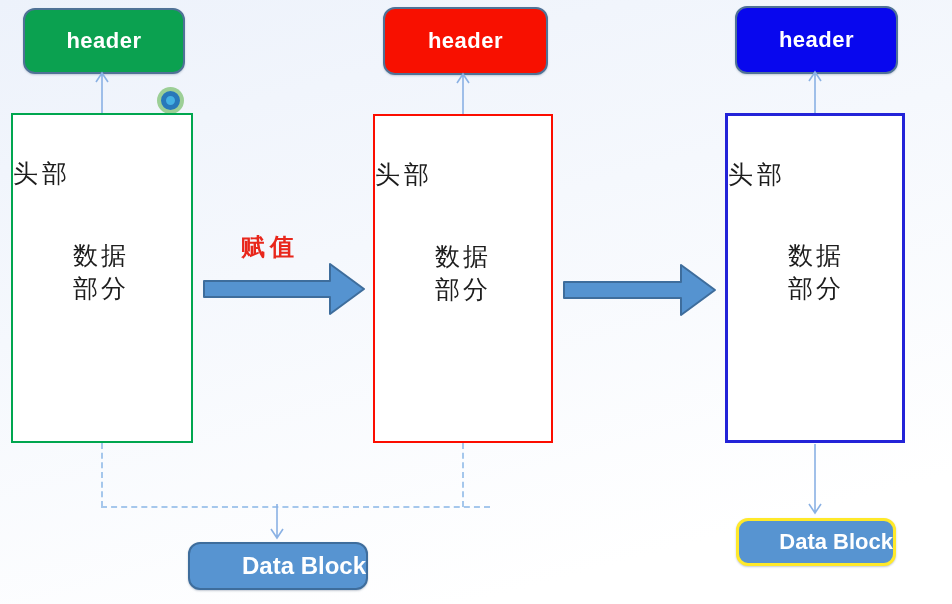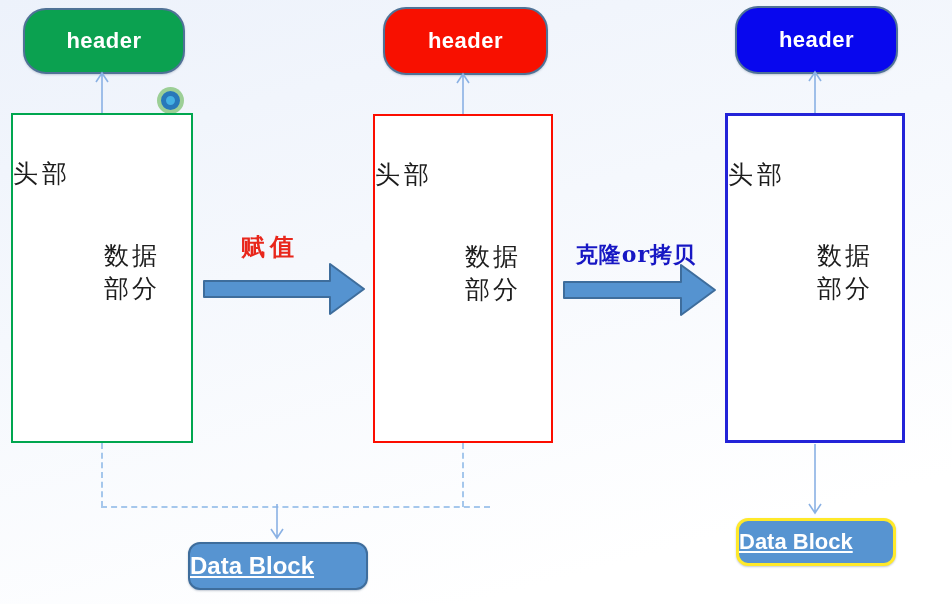--- a/index.html
+++ b/index.html
@@ -2,59 +2,59 @@
 <html><head>
 <meta charset="utf-8">
 <style>
   html,body{margin:0;padding:0;}
   body{font-family:"Liberation Sans","DejaVu Sans",sans-serif;}
   .stage{position:relative;width:952px;height:604px;overflow:hidden;
          background:linear-gradient(165deg,#edf2fb 0%,#f5f8fd 40%,#ffffff 85%);}
 
   
   .hdr{position:absolute;display:flex;align-items:center;justify-content:center;
-       border-radius:23px;border:2px solid #4f7296;color:#fff;
+       border-radius:12px;border:2px solid #4f7296;color:#fff;
        font-size:22px;font-weight:bold;letter-spacing:.5px;
        box-shadow:0 1px 2px rgba(60,80,110,.25);}
   .hdr1{left:23px;top:8px;width:158px;height:62px;}
   .hdr2{left:383px;top:7px;width:161px;height:64px;}
   .hdr3{left:735px;top:6px;width:159px;height:64px;}
 
   
   .obox{position:absolute;background:#fff;display:flex;box-sizing:border-box;}
   .obox1{left:11px;top:113px;width:182px;height:330px;border:2px solid;}
   .obox2{left:373px;top:114px;width:180px;height:329px;border:2px solid;}
   .obox3{left:725px;top:113px;width:180px;height:330px;border:3px solid;}
   .obox .head{height:116px;display:flex;align-items:center;justify-content:center;
               font-family:"DejaVu Serif","Liberation Serif",serif;font-size:25px;color:#1d1d1d;
               letter-spacing:4px;}
   .obox .divider{border-top:2px dashed;margin:0 1px;height:0;}
-  .obox .data{flex:1;display:flex;align-items:center;justify-content:center;text-align:center;
+  .obox .data{flex:1;display:flex;align-items:center;justify-content:flex-start;text-align:center;
               font-family:"DejaVu Serif","Liberation Serif",serif;font-size:25px;color:#1d1d1d;
               line-height:33px;letter-spacing:3px;padding-bottom:12px;}
 
   
   .thin-arrow{position:absolute;}
   .thin-arrow svg{display:block;}
 
   
   .big-arrow{position:absolute;}
   .t-label{position:absolute;text-align:center;font-weight:bold;
            font-family:"DejaVu Serif","Liberation Serif",serif;}
   .t-label1{left:205px;top:231px;width:130px;font-size:24px;letter-spacing:5px;}
   .t-label2{left:561px;top:240px;width:150px;font-size:22px;letter-spacing:1px;}
 
   
   .dash-v{position:absolute;width:0;border-left:2px dashed;}
   .dash-h{position:absolute;height:0;border-top:2px dashed;}
 
   
-  .dblock{position:absolute;display:flex;align-items:center;justify-content:flex-start;
+  .dblock{position:absolute;display:flex;align-items:center;justify-content:flex-end;
           border-radius:12px;color:#fff;font-weight:bold;box-sizing:border-box;
-          box-shadow:0 1px 2px rgba(60,80,110,.3);text-decoration:underline;}
+          box-shadow:0 1px 2px rgba(60,80,110,.3);}
   .dblock1{left:188px;top:542px;width:180px;height:48px;border:2px solid;font-size:24px;}
   .dblock2{left:736px;top:518px;width:160px;height:48px;border:3px solid;font-size:22px;}
 
   
   .marker{position:absolute;left:157px;top:87px;width:27px;height:27px;border-radius:50%;
           display:flex;align-items:center;justify-content:center;}
   .marker .ring{width:19px;height:19px;border-radius:50%;border:5px solid;box-sizing:border-box;}
 </style>
 </head>
 <body>
@@ -118,21 +118,20 @@
     </div>
   </div>
 
   <div class="t-label t-label1" style="color: rgb(232, 39, 28);">赋值</div>
   <div class="big-arrow" style="left:203px;top:260px;">
     <svg width="163" height="58" viewBox="0 0 163 58">
       <polygon points="1,21 127,21 127,4 161,29 127,54 127,37 1,37" stroke-width="2" stroke-linejoin="round" style="fill: rgb(85, 147, 208); stroke: rgb(62, 109, 156);"></polygon>
     </svg>
   </div>
 
-  <div class="t-label t-label2" style="color: rgb(23, 23, 196);">克隆or拷贝</div>
   <div class="big-arrow" style="left:563px;top:261px;">
     <svg width="154" height="58" viewBox="0 0 154 58">
       <polygon points="1,21 118,21 118,4 152,29 118,54 118,37 1,37" stroke-width="2" stroke-linejoin="round" style="fill: rgb(85, 147, 208); stroke: rgb(62, 109, 156);"></polygon>
     </svg>
   </div>
 
   <div class="dash-v" style="left: 101px; top: 443px; height: 64px; border-color: rgb(165, 199, 236);"></div>
   <div class="dash-v" style="left: 462px; top: 443px; height: 64px; border-color: rgb(165, 199, 236);"></div>
   <div class="dash-h" style="left: 101px; top: 506px; width: 389px; border-color: rgb(165, 199, 236);"></div>
 

